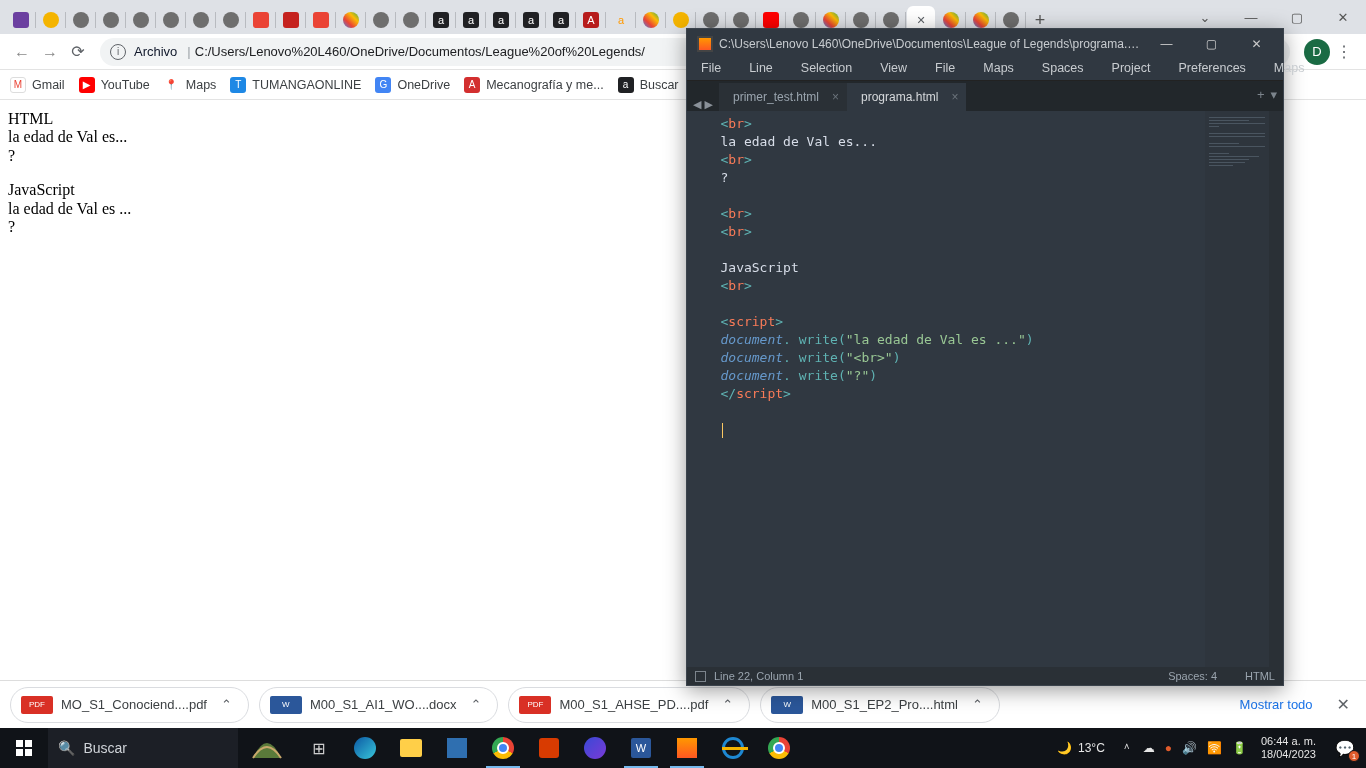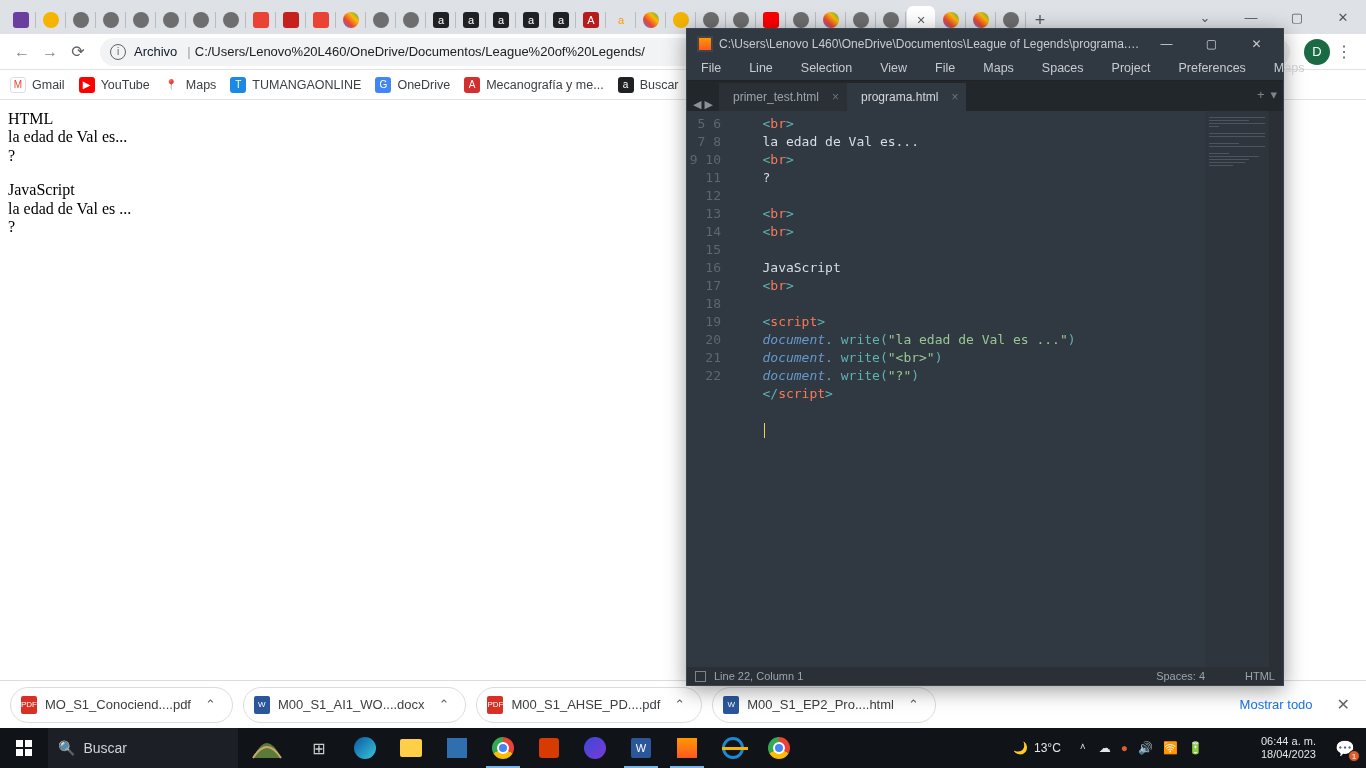--- a/index.html
+++ b/index.html
@@ -28,21 +28,21 @@
 
 .bookmarks{height:30px;background:#fff;display:flex;align-items:center;padding:0 10px;gap:14px;border-bottom:1px solid #e3e3e3;font-size:12.5px;color:#3c4043;}
 .bmk{display:flex;align-items:center;gap:6px;}
 .bmk .ico{width:16px;height:16px;border-radius:3px;display:flex;align-items:center;justify-content:center;font-size:10px;color:#fff;}
 
 .page-content{position:absolute;left:8px;top:110px;font-family:"Times New Roman",serif;font-size:16px;color:#000;line-height:1.15;}
 
 .downloads{position:absolute;left:0;bottom:40px;height:48px;width:1366px;background:#fff;border-top:1px solid #ddd;display:flex;align-items:center;padding:0 10px;gap:10px;}
 .dl{display:flex;align-items:center;height:36px;border:1px solid #dadce0;border-radius:18px;padding:0 10px;gap:8px;font-size:13px;color:#3c4043;}
 .dl .chev{color:#5f6368;padding:0 6px;}
-.dl .doc-ico{width:16px;height:18px;border-radius:2px;display:flex;align-items:center;justify-content:center;font-size:8px;color:#fff;}
+.dl .doc-ico{width:32px;height:18px;border-radius:2px;display:flex;align-items:center;justify-content:center;font-size:8px;color:#fff;}
 .dl-spacer{flex:1;}
 .dl-show{color:#1a73e8;font-size:13px;margin-right:8px;}
 .dl-close{color:#5f6368;font-size:16px;padding:0 6px;}
 
 
 .sublime{position:absolute;left:686px;top:28px;width:598px;height:658px;background:#303841;box-shadow:0 4px 20px rgba(0,0,0,.4);border:1px solid #3b434c;}
 .st-title{height:30px;background:#303841;display:flex;align-items:center;padding:0 4px;color:#c8ccd0;font-size:12px;}
 .st-title .stico{width:16px;height:16px;background:#444;margin:0 6px;position:relative;}
 .st-title .stico::before{content:"";position:absolute;inset:2px;background:linear-gradient(#ff9800,#ff5722);}
 .st-title .ttl{flex:1;white-space:nowrap;overflow:hidden;text-overflow:ellipsis;}
@@ -82,21 +82,21 @@
 .tb-start{width:48px;height:40px;display:flex;align-items:center;justify-content:center;}
 .tb-start svg{width:16px;height:16px;}
 .tb-search{display:flex;align-items:center;height:40px;width:190px;background:#1c1f26;padding:0 10px;gap:8px;color:#cfd3d8;font-size:14px;}
 .tb-news{width:58px;height:40px;display:flex;align-items:center;justify-content:center;position:relative;}
 .tb-icons{display:flex;align-items:center;height:40px;}
 .tb-icons .ti{width:46px;height:40px;display:flex;align-items:center;justify-content:center;position:relative;}
 .tb-icons .ti .underline{position:absolute;bottom:0;left:6px;right:6px;height:2px;background:#76b9ed;}
 .tb-spacer{flex:1;}
 .tb-weather{display:flex;align-items:center;gap:6px;font-size:12px;color:#e6e6e6;padding:0 10px;}
 .tb-tray{display:flex;align-items:center;gap:10px;padding:0 6px;color:#e6e6e6;font-size:12px;}
-.tb-clock{text-align:right;font-size:11px;line-height:13px;padding:0 8px;color:#e6e6e6;margin-left:44px;}
+.tb-clock{text-align:right;font-size:11px;line-height:13px;padding:0 8px;color:#e6e6e6;}
 .tb-notif{width:42px;height:40px;display:flex;align-items:center;justify-content:center;position:relative;}
 .tb-notif .badge{position:absolute;right:6px;bottom:6px;width:12px;height:12px;border-radius:50%;background:#e05b2b;border:1px solid #101318;font-size:8px;display:flex;align-items:center;justify-content:center;}
 
 
 .c-gray{background:#6e6e6e;} .c-dark{background:#202124;} .c-yt{background:#ff0000;}
 </style>
 </head>
 <body>
 
 <div class="chrome-window">
@@ -327,39 +327,20 @@
       <span>programa.html</span>
       <span class="x">×</span>
     </div>
     <div class="right">
       <span>+</span>
       <span>▾</span>
     </div>
   </div>
 
   <div class="st-body">
-    <div class="gutter" id="gutter">5
-6
-7
-8
-9
-10
-11
-12
-13
-14
-15
-16
-17
-18
-19
-20
-21
-22
-</div>
     <div class="code" id="code"><div>   <span class="punct">&lt;</span><span class="tag">br</span><span class="punct">&gt;</span></div><div>   la edad de Val es...</div><div>   <span class="punct">&lt;</span><span class="tag">br</span><span class="punct">&gt;</span></div><div>   ?</div><div>&nbsp;</div><div>   <span class="punct">&lt;</span><span class="tag">br</span><span class="punct">&gt;</span></div><div>   <span class="punct">&lt;</span><span class="tag">br</span><span class="punct">&gt;</span></div><div>&nbsp;</div><div>   JavaScript</div><div>   <span class="punct">&lt;</span><span class="tag">br</span><span class="punct">&gt;</span></div><div>&nbsp;</div><div>   <span class="punct">&lt;</span><span class="tag">script</span><span class="punct">&gt;</span></div><div>   <span class="obj">document</span><span class="punct">.</span> <span class="sfunc">write</span><span class="punct">(</span><span class="str">"la edad de Val es ..."</span><span class="punct">)</span></div><div>   <span class="obj">document</span><span class="punct">.</span> <span class="sfunc">write</span><span class="punct">(</span><span class="str">"&lt;br&gt;"</span><span class="punct">)</span></div><div>   <span class="obj">document</span><span class="punct">.</span> <span class="sfunc">write</span><span class="punct">(</span><span class="str">"?"</span><span class="punct">)</span></div><div>   <span class="punct">&lt;/</span><span class="tag">script</span><span class="punct">&gt;</span></div><div>&nbsp;</div><div>   <span class="cursor"></span></div></div>
     <div class="minimap">
       <div class="mm" style="top:6px;"></div>
         <div class="mm" style="top:9px;width:40px;"></div>
       <div class="mm" style="top:12px;"></div>
         <div class="mm" style="top:15px;width:10px;"></div>
       <div class="mm" style="top:22px;"></div>
         <div class="mm" style="top:25px;"></div>
       <div class="mm" style="top:32px;width:30px;"></div>
         <div class="mm" style="top:35px;"></div>
@@ -369,21 +350,21 @@
       <div class="mm" style="top:51px;width:36px;"></div>
         <div class="mm" style="top:54px;width:24px;"></div>
     </div>
     <div class="st-scroll"></div>
   </div>
 
   <div class="st-status">
     <span class="box"></span>
     <span>Line 22, Column 1</span>
     <span class="sp"></span>
-    <span style="margin-right:40px;">Spaces: 4</span>
+    <span style="margin-right:28px;">Spaces: 4</span>
     <span>HTML</span>
   </div>
 </div>
 
 <div class="taskbar">
   <div class="tb-start">
     <svg viewBox="0 0 16 16">
         <rect x="0" y="0" width="7" height="7" fill="#fff"></rect>
         <rect x="9" y="0" width="7" height="7" fill="#fff"></rect>
         <rect x="0" y="9" width="7" height="7" fill="#fff"></rect>

